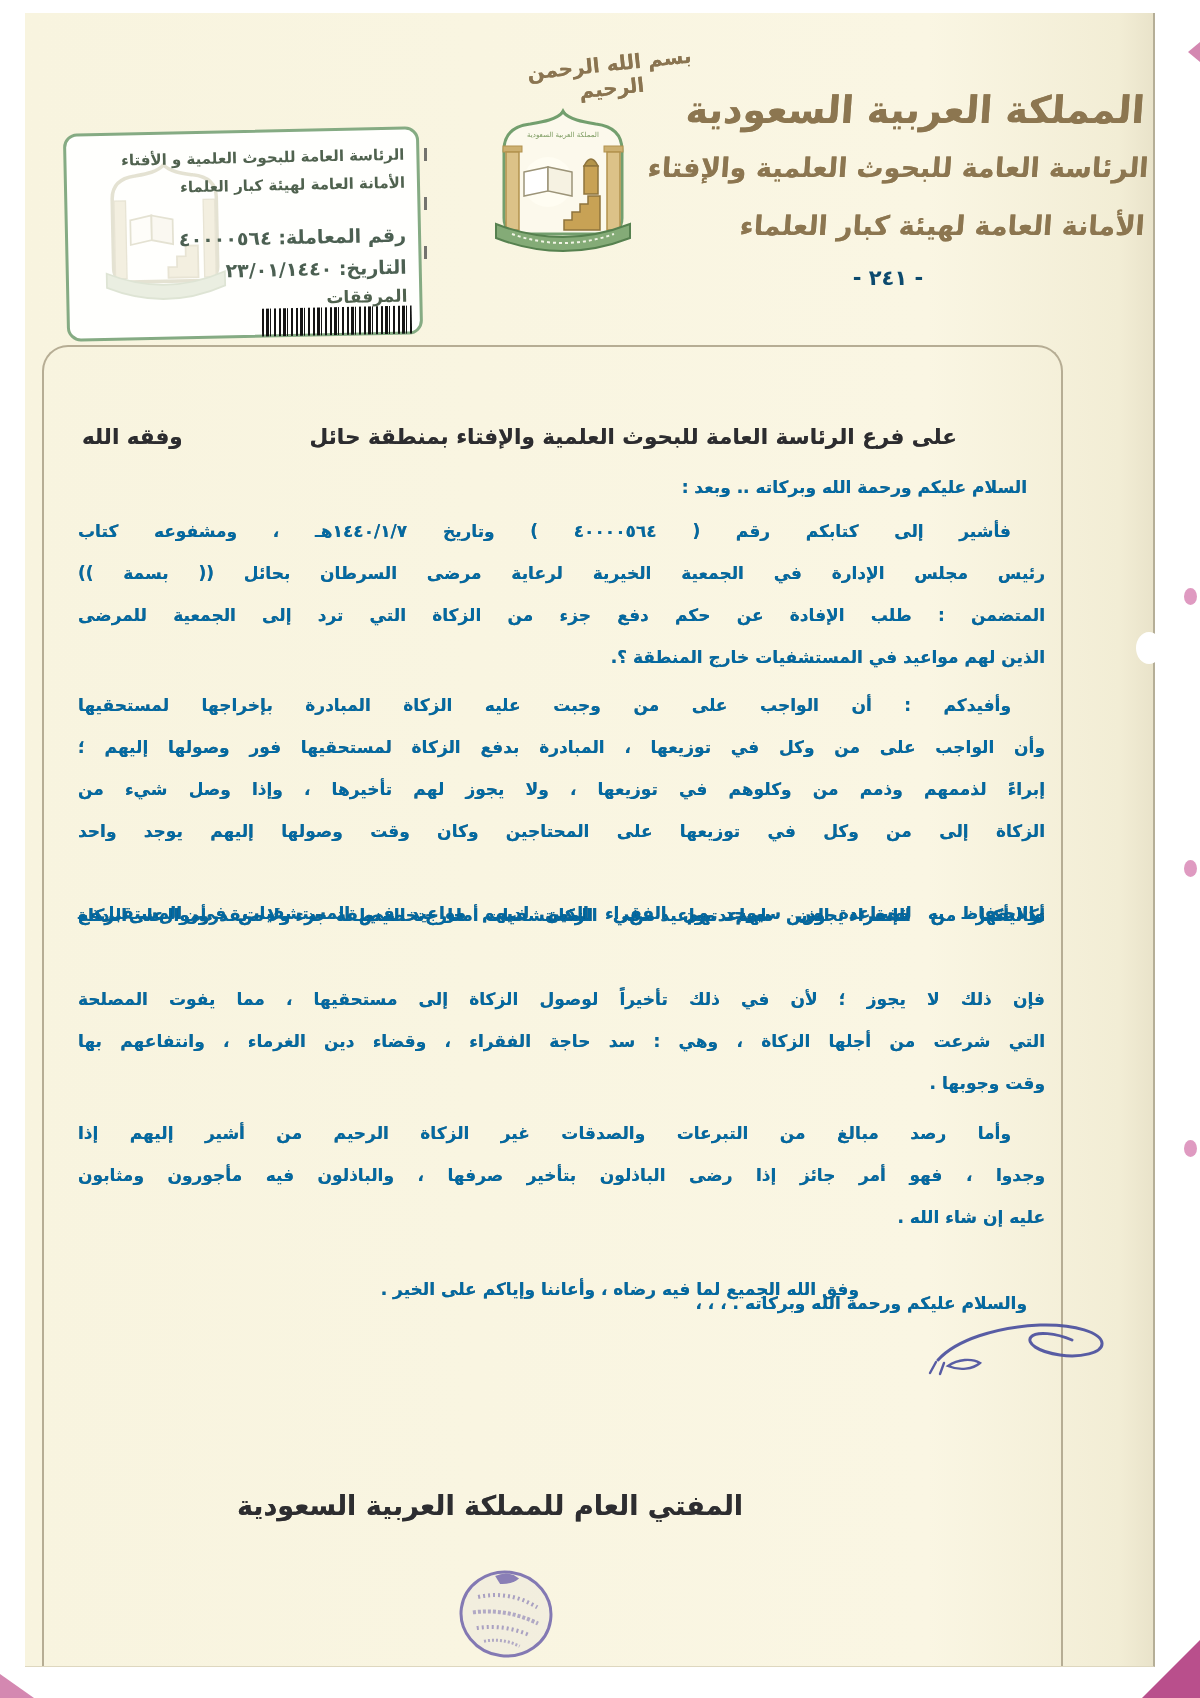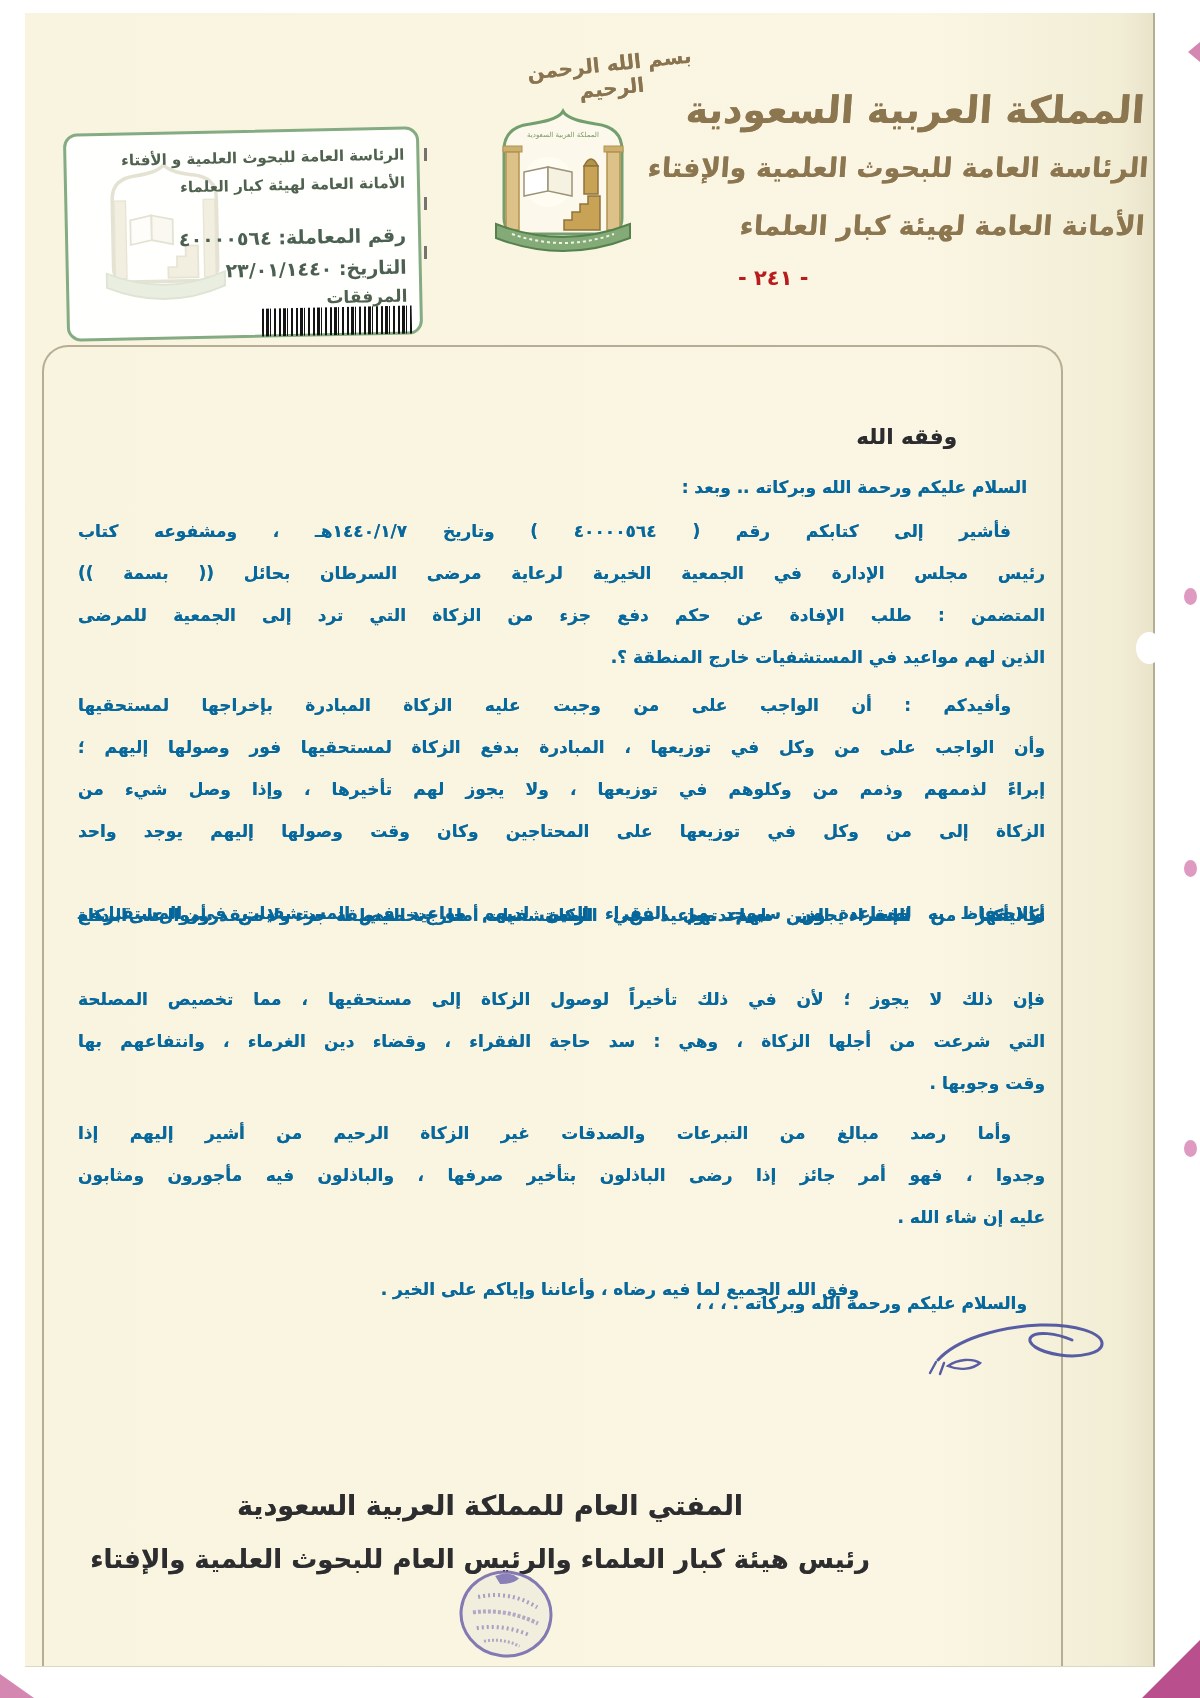--- a/index.html
+++ b/index.html
@@ -10,22 +10,22 @@
         border-right:2px solid #b5ae97;border-bottom:1px solid #ded7bf;}
   
   .callig{position:absolute;direction:rtl;color:#8c7650;font-weight:bold;white-space:nowrap;
           text-shadow:0 0 .6px rgba(140,118,80,.8);transform:skewX(-4deg);}
   .basmala{position:absolute;left:498px;top:52px;width:225px;text-align:center;direction:rtl;
            font-size:20px;font-weight:bold;color:#8a7450;transform:rotate(-6deg);
            text-shadow:0 0 .5px rgba(138,116,80,.8);}
   .kingdom{top:88px;right:55px;font-size:38px;letter-spacing:1px;}
   .presidency{top:152px;right:52px;font-size:27px;}
   .secretariat{top:210px;right:55px;font-size:27px;}
-  .pagenum{position:absolute;top:266px;left:738px;width:300px;text-align:left;
-           font-size:21px;font-weight:bold;color:#b91c1c;}
+  .pagenum{position:absolute;top:266px;left:738px;width:300px;text-align:center;
+           font-size:21px;font-weight:bold;color:#0c4a6e;}
   
   .stampbox{position:absolute;left:65px;top:130px;width:356px;height:208px;box-sizing:border-box;
             background:rgba(255,255,255,.92);border:3px solid #85ab83;border-radius:14px;
             transform:rotate(-1.2deg);}
   .sb-text{position:absolute;direction:rtl;color:#50624f;font-weight:bold;white-space:nowrap;}
   .sb-l1{top:16px;right:12px;font-size:15px;}
   .sb-l2{top:44px;right:12px;font-size:15px;}
   .sb-num{top:94px;right:12px;font-size:19px;color:#4c6052;}
   .sb-date{top:126px;right:12px;font-size:19px;color:#4c6052;}
   .sb-att{top:156px;right:12px;font-size:17px;}
@@ -129,54 +129,54 @@
   </div>
   <div class="cutmarks">
       <i></i>
       <i></i>
       <i></i>
     </div>
 
   <div class="frame"></div>
 
   <div class="bline open2">
+    <span>على فرع الرئاسة العامة للبحوث العلمية والإفتاء بمنطقة حائل</span>
     <span>وفقه الله</span>
   </div>
 
   <div>
       <div class="bline r ind-sm" style="top: 470px;">السلام عليكم ورحمة الله وبركاته .. وبعد :</div>
       <div class="bline j ind" style="top: 514px;">فأشير إلى كتابكم رقم ( ٤٠٠٠٠٥٦٤ ) وتاريخ ١٤٤٠/١/٧هـ ، ومشفوعه كتاب</div>
       <div class="bline j" style="top: 556px;">رئيس مجلس الإدارة في الجمعية الخيرية لرعاية مرضى السرطان بحائل (( بسمة ))</div>
       <div class="bline j" style="top: 598px;">المتضمن : طلب الإفادة عن حكم دفع جزء من الزكاة التي ترد إلى الجمعية للمرضى</div>
       <div class="bline r" style="top: 640px;">الذين لهم مواعيد في المستشفيات خارج المنطقة ؟.</div>
       <div class="bline j ind" style="top: 688px;">وأفيدكم : أن الواجب على من وجبت عليه الزكاة المبادرة بإخراجها لمستحقيها</div>
       <div class="bline j" style="top: 730px;">وأن الواجب على من وكل في توزيعها ، المبادرة بدفع الزكاة لمستحقيها فور وصولها إليهم ؛</div>
       <div class="bline j" style="top: 772px;">إبراءً لذممهم وذمم من وكلوهم في توزيعها ، ولا يجوز لهم تأخيرها ، وإذا وصل شيء من</div>
       <div class="bline j" style="top: 814px;">الزكاة إلى من وكل في توزيعها على المحتاجين وكان وقت وصولها إليهم يوجد واحد</div>
       <div class="bline j" style="top: 856px; margin-top: 42px;">أو أكثر من الفقراء الذين لهم مواعيد في المستشفيات خارج المنطقة ، ولا يقدرون على دفع</div>
       <div class="bline j" style="top: 898px;">تكاليفها ـ فإنه يجوز مساعدتهم من الزكاة ، أما تخصيص جزء من أموال الزكاة</div>
       <div class="bline j" style="top: 896px;">والاحتفاظ به لمساعدة من سيوجد من الفقراء الذين لديهم مواعيد في المستشفيات في المستقبل ـ</div>
-      <div class="bline j" style="top: 982px;">فإن ذلك لا يجوز ؛ لأن في ذلك تأخيراً لوصول الزكاة إلى مستحقيها ، مما تخصيص المصلحة</div>
+      <div class="bline j" style="top: 982px;">فإن ذلك لا يجوز ؛ لأن في ذلك تأخيراً لوصول الزكاة إلى مستحقيها ، مما يفوت المصلحة</div>
       <div class="bline j" style="top: 1024px;">التي شرعت من أجلها الزكاة ، وهي : سد حاجة الفقراء ، وقضاء دين الغرماء ، وانتفاعهم بها</div>
       <div class="bline r" style="top: 1066px;">وقت وجوبها .</div>
       <div class="bline j ind" style="top: 1116px;">وأما رصد مبالغ من التبرعات والصدقات غير الزكاة الرحيم من أشير إليهم إذا</div>
       <div class="bline j" style="top: 1158px;">وجدوا ، فهو أمر جائز إذا رضى الباذلون بتأخير صرفها ، والباذلون فيه مأجورون ومثابون</div>
       <div class="bline r" style="top: 1200px;">عليه إن شاء الله .</div>
       <div class="bline r ind-lg" style="top: 1272px;">وفق الله الجميع لما فيه رضاه ، وأعاننا وإياكم على الخير .</div>
       <div class="bline r ind-sm" style="top: 1286px;">والسلام عليكم ورحمة الله وبركاته . ، ، ،</div>
     </div>
 
   <svg class="sigsvg" width="200" height="62" viewBox="0 0 200 62">
     <path d="M18 46 C36 26 76 13 120 11 C156 10 181 19 182 29 C183 39 160 44 140 41 C118 38 106 29 111 23 C116 17 136 19 152 26" fill="none" stroke="#4a4f9e" stroke-width="3" stroke-linecap="round" opacity=".92"></path>
     <path d="M28 52 C38 45 52 44 60 49 C53 55 40 57 28 52 Z" fill="none" stroke="#4a4f9e" stroke-width="2.4" opacity=".92"></path>
     <path d="M16 48 L10 59 M24 49 L20 60" stroke="#4a4f9e" stroke-width="2.4" stroke-linecap="round" opacity=".92"></path>
   </svg>
 
   <div class="title1">المفتي العام للمملكة العربية السعودية</div>
-  <div class="title2">رئيس هيئة كبار العلماء والرئيس العام للبحوث العلمية والإفتاء</div>
 
   <svg class="sealsvg" width="100" height="92" viewBox="0 0 100 92">
     <ellipse cx="50" cy="46" rx="45" ry="42" fill="rgba(106,95,168,0.05)" stroke="#6f63ab" stroke-width="3" opacity=".85"></ellipse>
     <path d="M34 10 Q46 2 58 9 Q52 16 40 17 Z" fill="#6f63ab" opacity=".8"></path>
     <path d="M20 33 Q50 22 80 35" stroke="#6f63ab" fill="none" stroke-width="4" stroke-dasharray="2 3" opacity=".55"></path>
     <path d="M17 49 Q50 40 83 51" stroke="#6f63ab" fill="none" stroke-width="4" stroke-dasharray="3 2" opacity=".5"></path>
     <path d="M23 64 Q50 56 77 64" stroke="#6f63ab" fill="none" stroke-width="4" stroke-dasharray="2 3" opacity=".55"></path>
     <path d="M32 76 Q50 70 68 76" stroke="#6f63ab" fill="none" stroke-width="3" stroke-dasharray="2 2" opacity=".5"></path>
   </svg>
 

